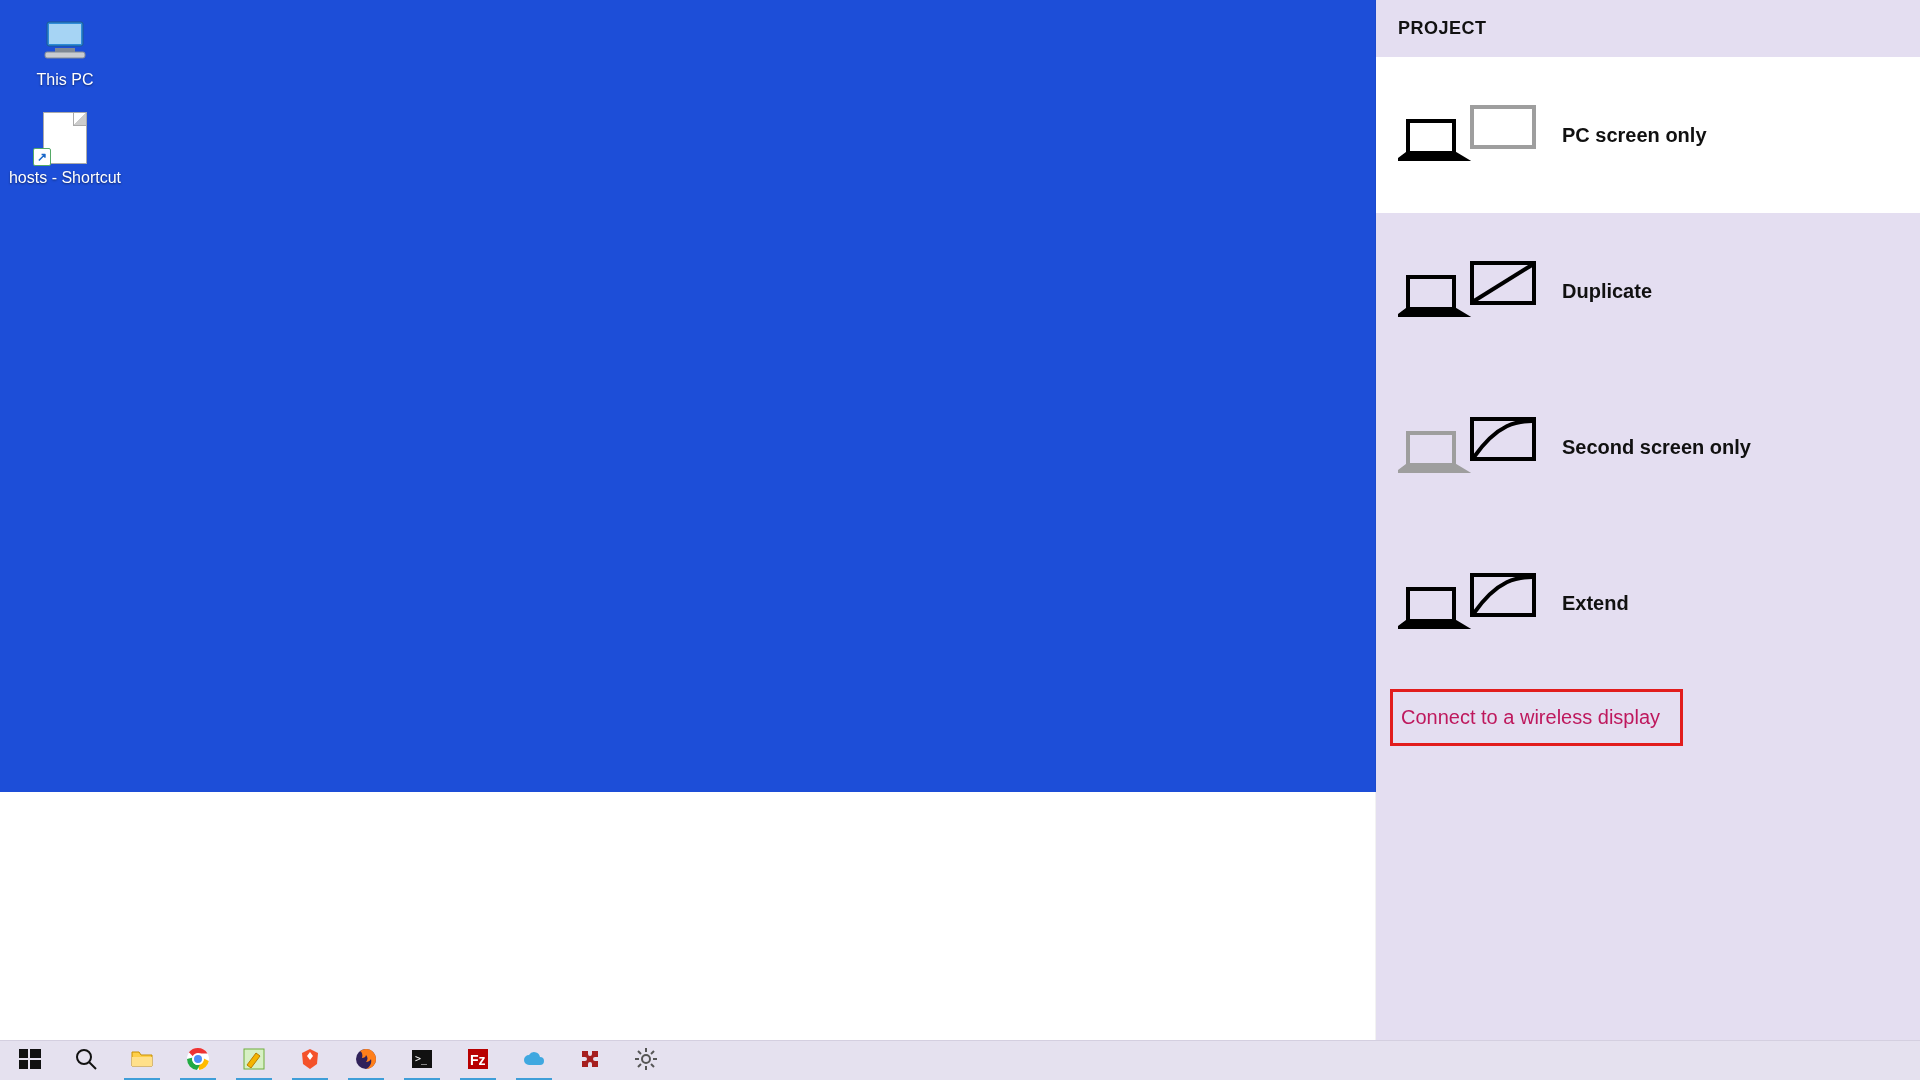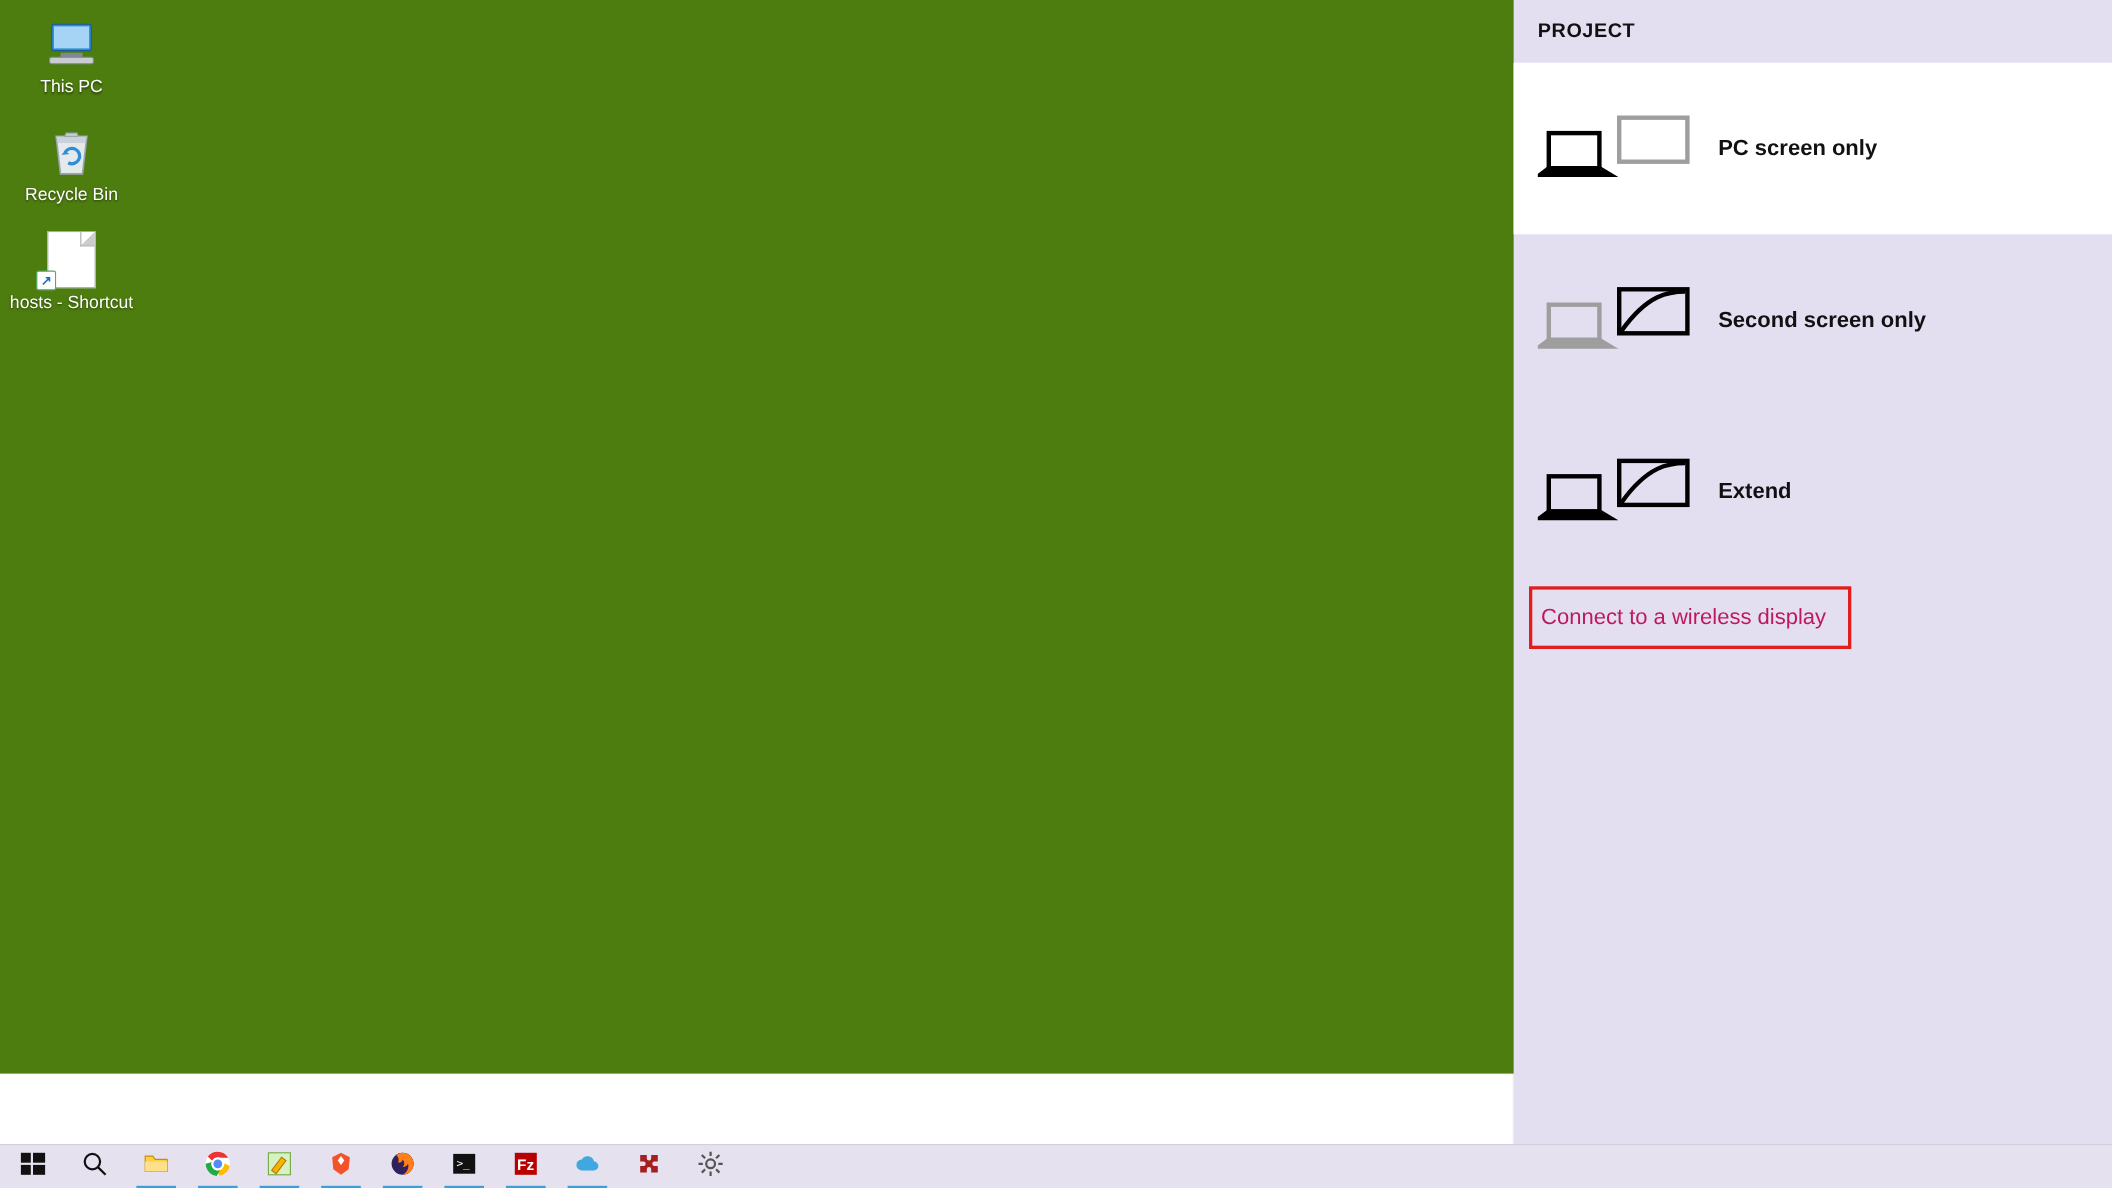--- a/index.html
+++ b/index.html
@@ -2,22 +2,22 @@
 <html><head>
 <meta charset="utf-8">
 <style>
   * { margin: 0; padding: 0; box-sizing: border-box; }
   html, body { width: 1920px; height: 1080px; overflow: hidden; font-family: "Segoe UI", Arial, sans-serif; }
   body { position: relative; }
 
   
   .desktop {
     position: absolute; inset: 0;
-    background: #4d7c0f;
-    height: 976px;
+    background: #1d4ed8;
+    height: 792px;
     text-decoration: underline;
   }
   .desktop-icons {
     position: absolute; top: 10px; left: 0; width: 130px;
     display: flex; flex-direction: column; gap: 22px; padding-top: 4px;
   }
   .desktop-icon {
     display: flex; flex-direction: column; align-items: center;
     color: #fff; font-size: 16px; text-align: center; cursor: pointer;
     padding: 0 4px;
@@ -100,34 +100,20 @@
         <svg viewBox="0 0 56 52">
           <rect x="10" y="8" width="36" height="24" rx="2" fill="#2e8bd8" stroke="#1a5a93"></rect>
           <rect x="12" y="10" width="32" height="20" fill="#a6d4f4"></rect>
           <rect x="18" y="34" width="20" height="4" fill="#7f8894"></rect>
           <rect x="8" y="38" width="40" height="6" rx="2" fill="#c9ccd1" stroke="#7f8894"></rect>
         </svg>
       </span>
       <span class="lbl">This PC</span>
     </div>
 
-    <div class="desktop-icon">
-      <span class="ico-wrap">
-        <svg viewBox="0 0 56 52">
-          <path d="M14 12 L42 12 L38 46 L18 46 Z" fill="#e4e9ec" stroke="#9aa5ad" stroke-width="1.5"></path>
-          <path d="M14 12 L42 12 L40 18 L16 18 Z" fill="#c9d2d8"></path>
-          <path d="M22 12 L34 12 L33 9 L23 9 Z" fill="#c9d2d8" stroke="#9aa5ad"></path>
-          <g transform="translate(28,30)">
-            <path d="M-6 -3 A7 7 0 1 1 -3 6" fill="none" stroke="#2f8ed6" stroke-width="3"></path>
-            <path d="M-9 -1 L-6 -5 L-2 -2 Z" fill="#2f8ed6"></path>
-          </g>
-        </svg>
-      </span>
-      <span class="lbl">Recycle Bin</span>
-    </div>
 
     <div class="desktop-icon">
       <span class="ico-wrap" style="position:relative">
         <span class="file-page"></span>
         <span class="shortcut-arrow">↗</span>
       </span>
       <span class="lbl">hosts - Shortcut</span>
     </div>
 
   </div>
@@ -146,20 +132,35 @@
         </g>
 
         <g stroke="#9e9e9e" stroke-width="4" fill="none">
           <rect x="74" y="6" width="62" height="40"></rect>
         </g>
       </svg>
     </span>
     <span class="txt">PC screen only</span>
   </div>
 
+  <div class="proj-opt">
+    <span class="proj-ico">
+      <svg viewBox="0 0 140 68">
+        <g stroke="#000" stroke-width="4" fill="none">
+          <rect x="10" y="20" width="46" height="32"></rect>
+          <path d="M2 58 L66 58 L56 52 L10 52 Z" fill="#000"></path>
+        </g>
+        <g stroke="#000" stroke-width="4" fill="none">
+          <rect x="74" y="6" width="62" height="40"></rect>
+          <path d="M76 44 L134 8"></path>
+        </g>
+      </svg>
+    </span>
+    <span class="txt">Duplicate</span>
+  </div>
 
   <div class="proj-opt">
     <span class="proj-ico">
       <svg viewBox="0 0 140 68">
         <g stroke="#9e9e9e" stroke-width="4" fill="none">
           <rect x="10" y="20" width="46" height="32"></rect>
           <path d="M2 58 L66 58 L56 52 L10 52 Z" fill="#9e9e9e"></path>
         </g>
         <g stroke="#000" stroke-width="4" fill="none">
           <rect x="74" y="6" width="62" height="40"></rect>

